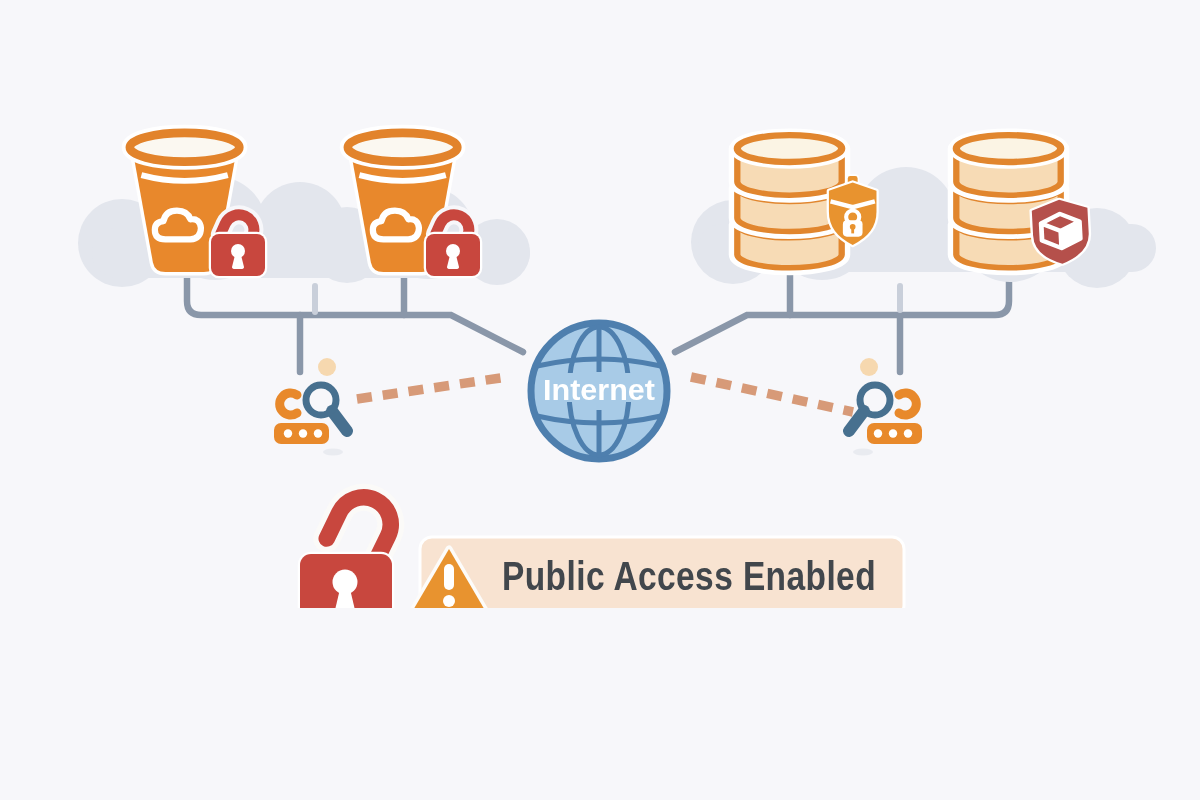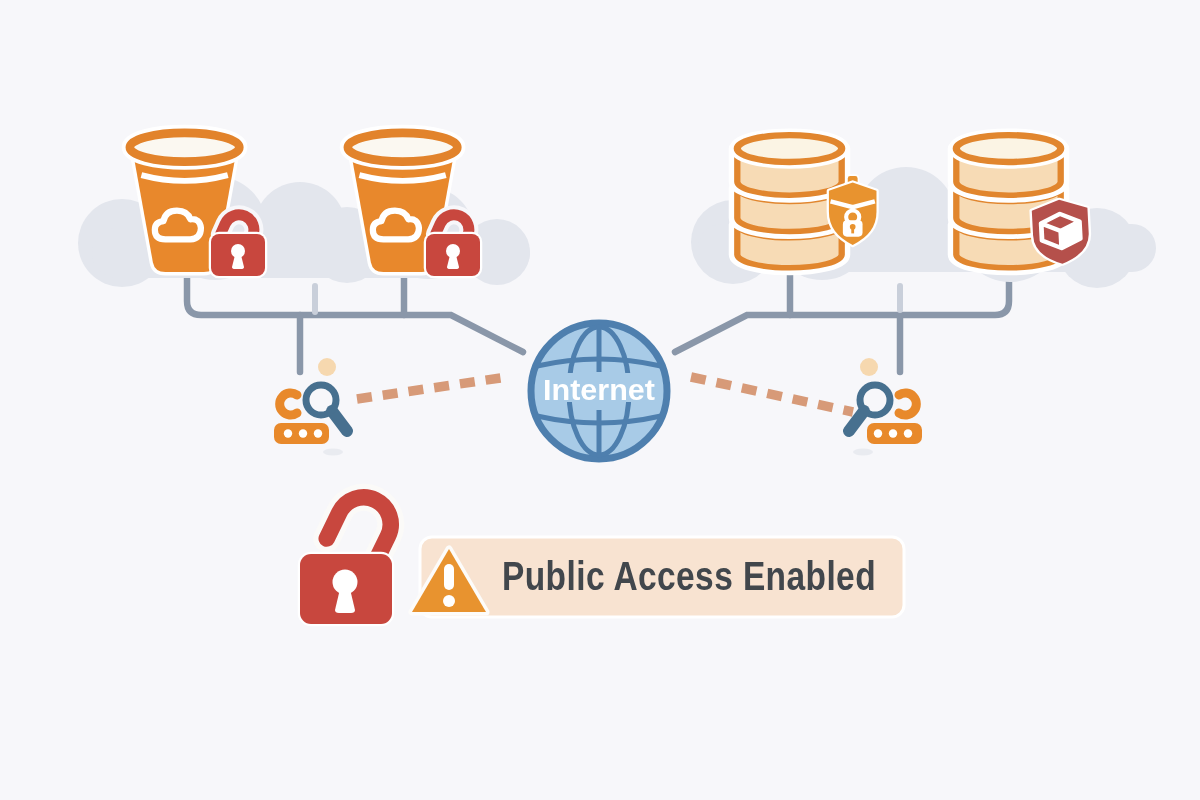--- a/index.html
+++ b/index.html
@@ -1,16 +1,16 @@
 <!DOCTYPE html>
 <html><head>
 <meta charset="utf-8">
 <style>
   html,body{margin:0;padding:0;background:#F7F7FA;}
-  .stage{width:1200px;height:800px;position:relative;overflow:hidden;background:#F7F7FA;}
+  .stage{width:1200px;height:608px;position:relative;overflow:hidden;background:#F7F7FA;}
   svg{display:block;}
   text{font-family:"Liberation Sans", sans-serif;font-weight:bold;}
   .internet-label{fill:#FFFFFF;font-size:30px;}
   .banner-label{fill:#42474C;font-size:40px;letter-spacing:0.5px;}
 </style>
 </head>
 <body>
 
 <div class="stage">
 <svg width="1200" height="800" viewBox="0 0 1200 800" xmlns="http://www.w3.org/2000/svg">

